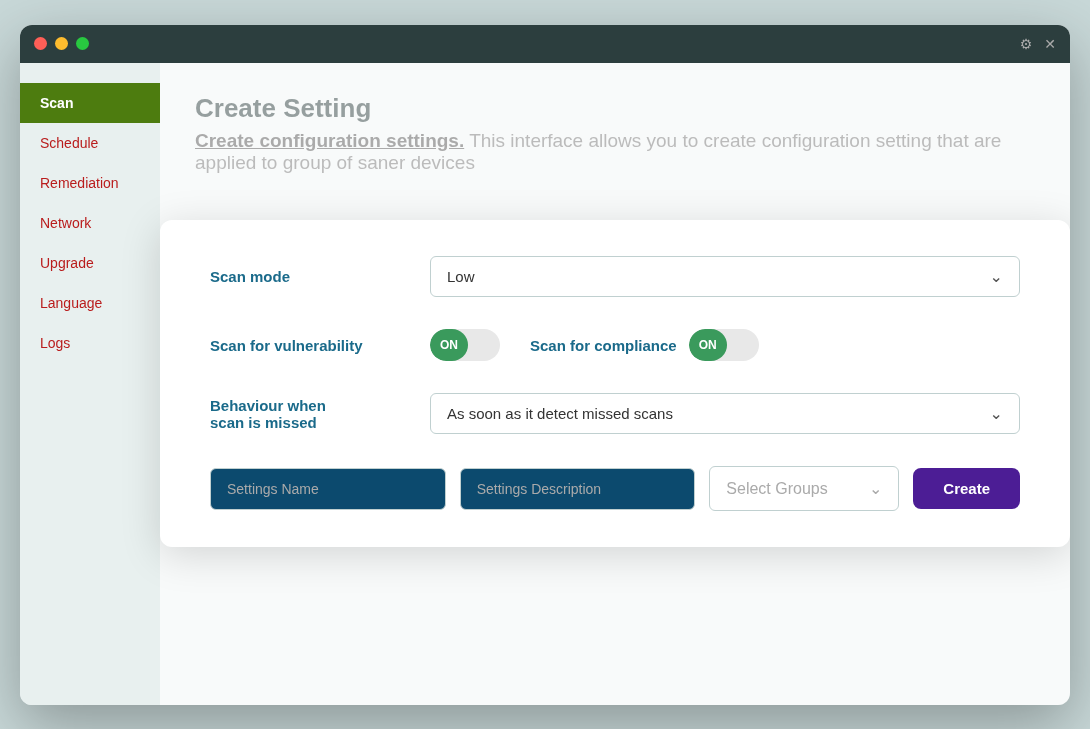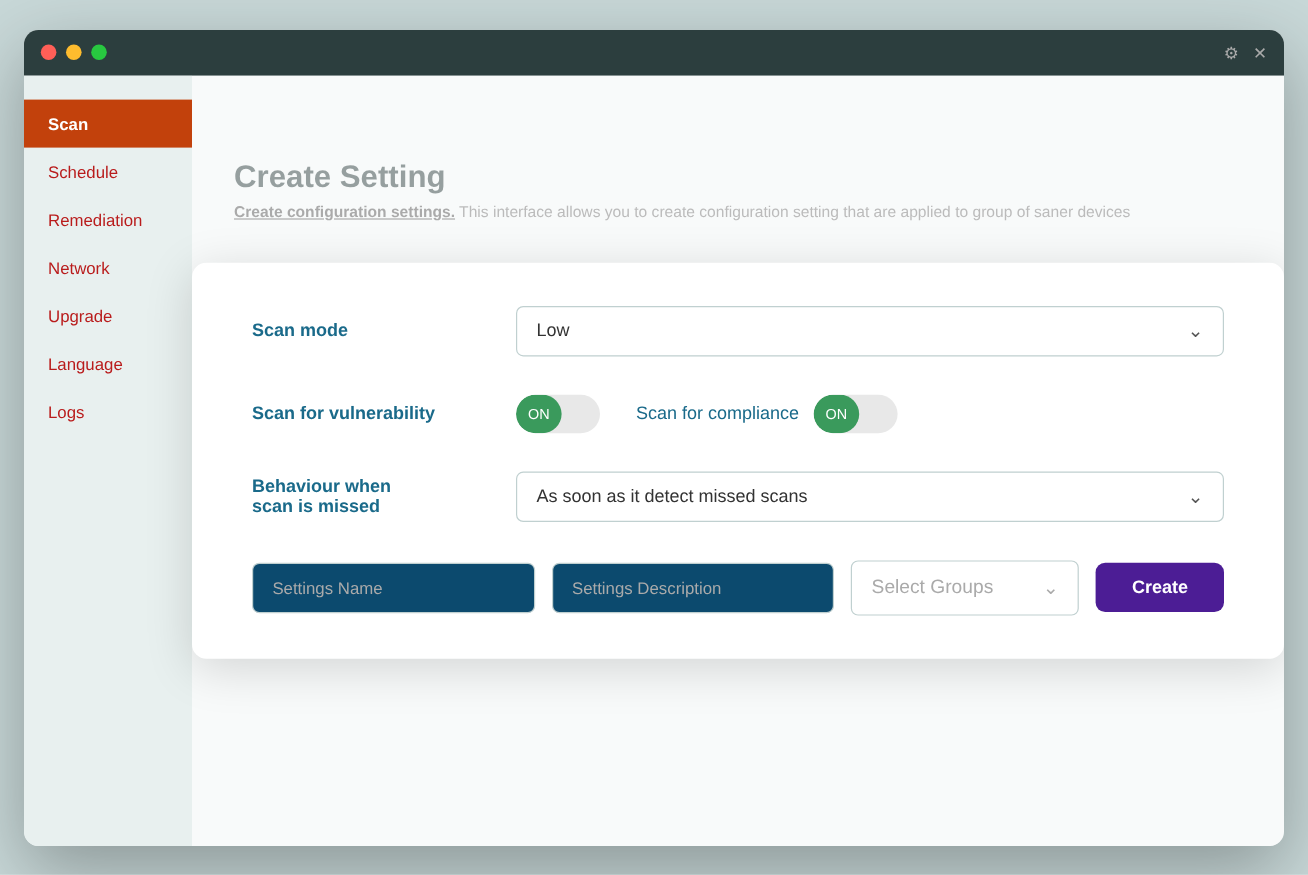--- a/index.html
+++ b/index.html
@@ -73,41 +73,40 @@
     }
 
     .sidebar-item {
       padding: 12px 20px;
       font-size: 14px;
       color: #b91c1c;
       cursor: pointer;
     }
 
     .sidebar-item.active {
-      background: #c2410c;
+      background: #4d7c0f;
       color: white;
       font-weight: 600;
     }
 
     .main-content {
       flex: 1;
       padding: 30px 35px;
       position: relative;
     }
 
     .page-title {
       font-size: 26px;
       font-weight: 700;
       color: #2c3e3e;
       margin-bottom: 6px;
-      margin-top: 39px;
     }
 
     .page-subtitle {
-      font-size: 13px;
+      font-size: 19px;
       color: #777;
       margin-bottom: 30px;
     }
 
     .page-subtitle strong {
       font-weight: 600;
       color: #555;
       text-decoration: underline;
     }
 
@@ -216,40 +215,40 @@
     }
 
     .toggle-item {
       display: flex;
       align-items: center;
       gap: 12px;
     }
 
     .toggle-label {
       font-size: 15px;
-      font-weight: 400;
+      font-weight: 700;
       color: #1a6a8a;
     }
 
     .toggle-switch {
       display: flex;
       align-items: center;
       background: #e8e8e8;
       border-radius: 20px;
       overflow: hidden;
       width: 70px;
       height: 32px;
       cursor: pointer;
     }
 
     .toggle-on {
       background: #3a9a5c;
       color: white;
       font-size: 12px;
-      font-weight: 400;
+      font-weight: 700;
       width: 38px;
       height: 100%;
       display: flex;
       align-items: center;
       justify-content: center;
       border-radius: 20px;
     }
 
     .toggle-off-space {
       flex: 1;

